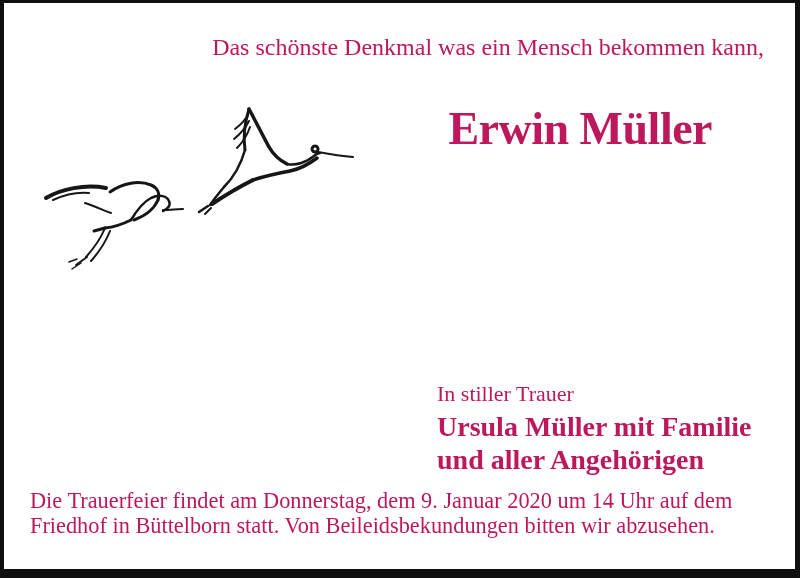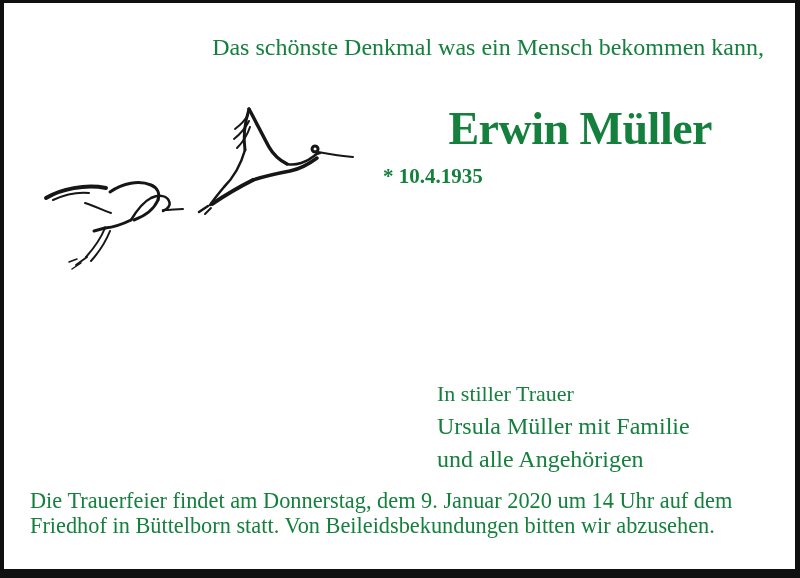--- a/index.html
+++ b/index.html
@@ -5,21 +5,21 @@
   html, body {
     margin: 0;
     padding: 0;
     background: #ffffff;
   }
   .page {
     position: relative;
     width: 800px;
     height: 578px;
     background: #ffffff;
-    color: #15803d;
+    color: #be185d;
     font-family: "Liberation Serif", serif;
     overflow: hidden;
   }
   .frame {
     position: absolute;
     inset: 0;
     border-style: solid;
     border-color: #101010;
     border-width: 3px 5px 9px 4px;
     pointer-events: none;
@@ -76,22 +76,22 @@
   .mourners {
     position: absolute;
     top: 369px;
     left: 437px;
     font-size: 22px;
     line-height: 33px;
     white-space: nowrap;
     margin-top: 8px;
   }
   .mourners .bold-line {
-    font-weight: 400;
-    font-size: 24px;
+    font-weight: 700;
+    font-size: 28px;
   }
   .funeral {
     position: absolute;
     top: 488px;
     left: 30px;
     font-size: 24px;
     line-height: 25px;
     transform: scaleX(0.93);
     transform-origin: 0 0;
     white-space: nowrap;
@@ -140,28 +140,27 @@
       <path d="M77,139 C73,149 66,160 58,169" stroke-width="2"></path>
       <path d="M54,165 L43,173" stroke-width="2"></path>
       <path d="M48,171 L39,177" stroke-width="1.5"></path>
       <path d="M44,167 L36,170" stroke-width="1.5"></path>
     </g>
   </svg>
 
   <div class="deceased-name">Erwin Müller</div>
 
   <div class="dates">
-    <span>* 10.4.1935</span>
   </div>
 
 
   <div class="mourners">
     <div>In stiller Trauer</div>
     <div class="bold-line">Ursula Müller mit Familie</div>
-    <div class="bold-line">und alle Angehörigen</div>
+    <div class="bold-line">und aller Angehörigen</div>
   </div>
 
   <div class="funeral">
     <div>Die Trauerfeier findet am Donnerstag, dem 9. Januar 2020 um 14 Uhr auf dem</div>
     <div>Friedhof in Büttelborn statt. Von Beileidsbekundungen bitten wir abzusehen.</div>
   </div>
 
 </div>
 
 </body></html>

